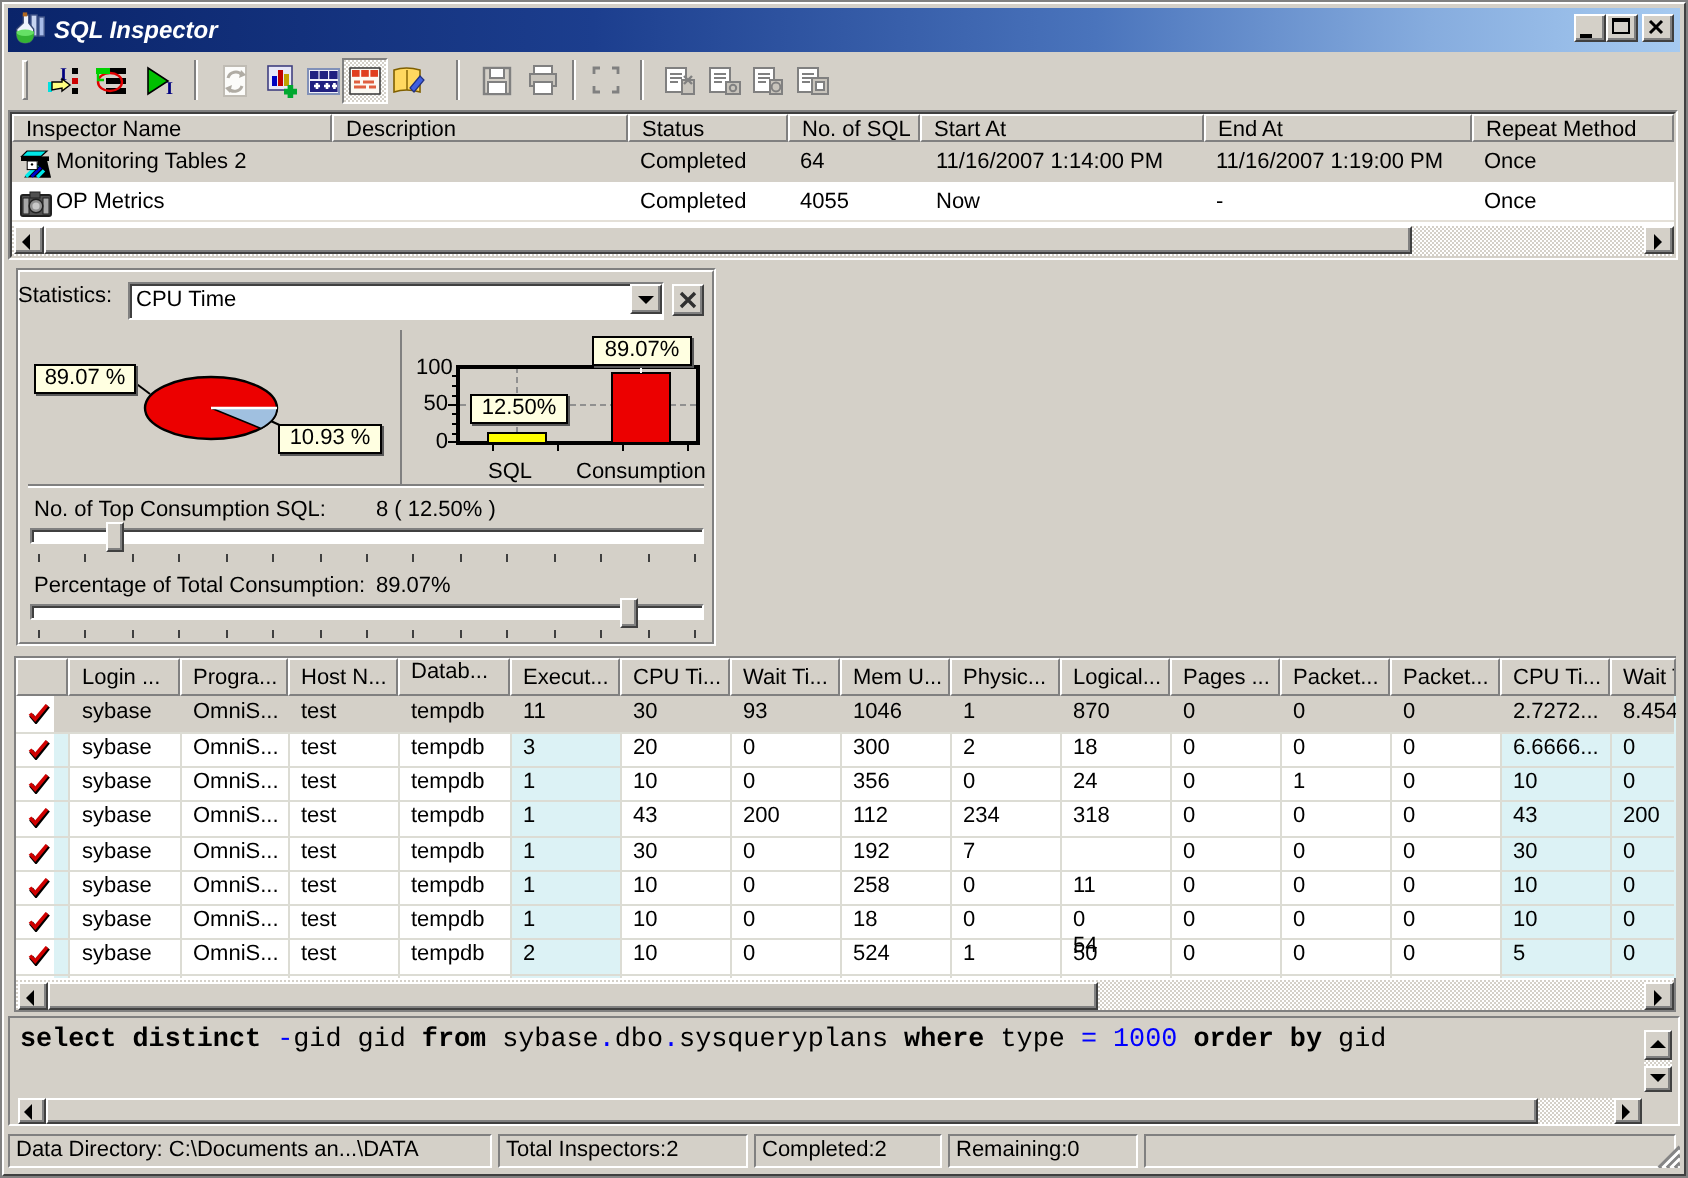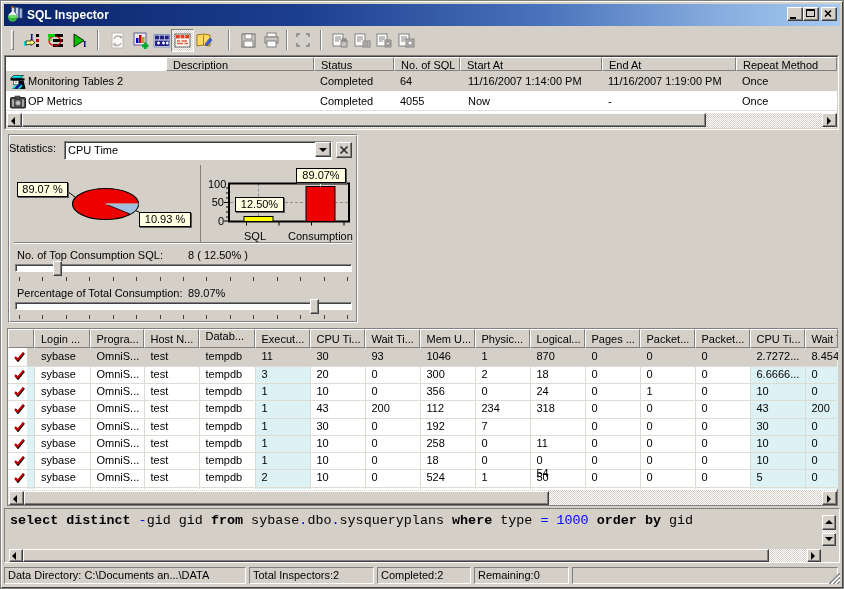--- a/index.html
+++ b/index.html
@@ -30,21 +30,21 @@
   <div class="abs" style="left:7px;top:6px;width:17px;height:17px;">
     <svg width="17" height="17" viewBox="0 0 17 17">
       <rect x="8.5" y="1.5" width="3" height="10.5" fill="#c8d4f0" stroke="#45588a" stroke-width="0.7"></rect>
       <rect x="12.5" y="2.5" width="2.6" height="9.5" fill="#a8bce8" stroke="#45588a" stroke-width="0.7"></rect>
       <path d="M4.6 1.5 L7.4 1.5 L7.4 5.5 L9.8 8.5 Q10.6 15.5 5.6 15.5 Q0.6 15.5 1.4 8.5 L4.6 5.5 Z" fill="#eef4fc" stroke="#3a4a74" stroke-width="0.7"></path>
       <path d="M1.3 9.5 Q5.6 12.6 10 9.5 Q10.4 15.5 5.6 15.5 Q0.8 15.5 1.3 9.5 Z" fill="#34b434"></path>
       <ellipse cx="5.6" cy="10.4" rx="4.3" ry="1.6" fill="#66e066"></ellipse>
       <rect x="4.4" y="0.2" width="2.2" height="2" fill="#b06820"></rect>
     </svg>
   </div>
-  <div class="abs" style="left:27px;top:8px;font-size:12px;font-weight:bold;color:#fff;">SQL Inspector</div>
+  <div class="abs" style="left:27px;top:8px;font-size:12px;font-weight:bold;color:#fff;font-style:italic;">SQL Inspector</div>
   <div class="abs raised" style="left:787px;top:7px;width:16px;height:14px;"><svg width="14" height="12">
         <rect x="2" y="9" width="6" height="2" fill="#000"></rect>
       </svg></div>
   <div class="abs raised" style="left:803px;top:7px;width:16px;height:14px;"><svg width="14" height="12">
         <rect x="2.5" y="1.5" width="8" height="7" fill="none" stroke="#000" stroke-width="1"></rect>
         <rect x="2.5" y="1" width="8" height="2" fill="#000"></rect>
       </svg></div>
   <div class="abs raised" style="left:821px;top:7px;width:16px;height:14px;"><svg width="14" height="12">
         <path d="M3 2.5 L9 8.5 M9 2.5 L3 8.5" stroke="#000" stroke-width="1.5"></path>
       </svg></div>
@@ -141,20 +141,21 @@
         </svg></div>
     <div class="abs" style="left:394px;top:5px;"><svg width="18" height="18" viewBox="0 0 18 18">
           <rect x="1" y="2" width="10" height="12" fill="#fff" stroke="#808080"></rect>
           <path d="M3 5 h6 M3 7 h6 M3 9 h4" stroke="#808080"></path>
           <rect x="8" y="7" width="8" height="8" fill="#c8c4bc" stroke="#808080"></rect>
           <rect x="10" y="9" width="4" height="4" fill="#fff" stroke="#808080"></rect>
         </svg></div>
   </div>
   <div id="toplist" class="abs" style="left:4px;top:55px;width:835px;height:75px;border:1px solid;border-color:#808080 #fff #fff #808080;">
     <div class="abs" style="left:0;top:0;width:833px;height:73px;border:1px solid;border-color:#404040 #d4d0c8 #d4d0c8 #404040;background:#fff;">
+      <div class="abs hc" style="left:0px;top:0;width:160px;height:14px;">Inspector Name</div>
       <div class="abs hc" style="left:160px;top:0;width:148px;height:14px;">Description</div>
       <div class="abs hc" style="left:308px;top:0;width:80px;height:14px;">Status</div>
       <div class="abs hc" style="left:388px;top:0;width:66px;height:14px;">No. of SQL</div>
       <div class="abs hc" style="left:454px;top:0;width:142px;height:14px;">Start At</div>
       <div class="abs hc" style="left:596px;top:0;width:134px;height:14px;">End At</div>
       <div class="abs hc" style="left:730px;top:0;width:101px;height:14px;">Repeat Method</div>
       <div class="abs" style="left:0;top:14px;width:831px;height:20px;background:#d4d0c8;"></div>
       <div class="abs" style="left:4px;top:18px;width:16px;height:16px;"><svg width="16" height="16" viewBox="0 0 16 16">
         <polygon points="3.5,0.5 13.5,0.5 10.5,3.2 0.8,3.2" fill="#00e8e8" stroke="#000" stroke-width="0.6"></polygon>
         <polygon points="9,5.5 13.6,5.5 15.5,13.8 9,13.8" fill="#000"></polygon>

